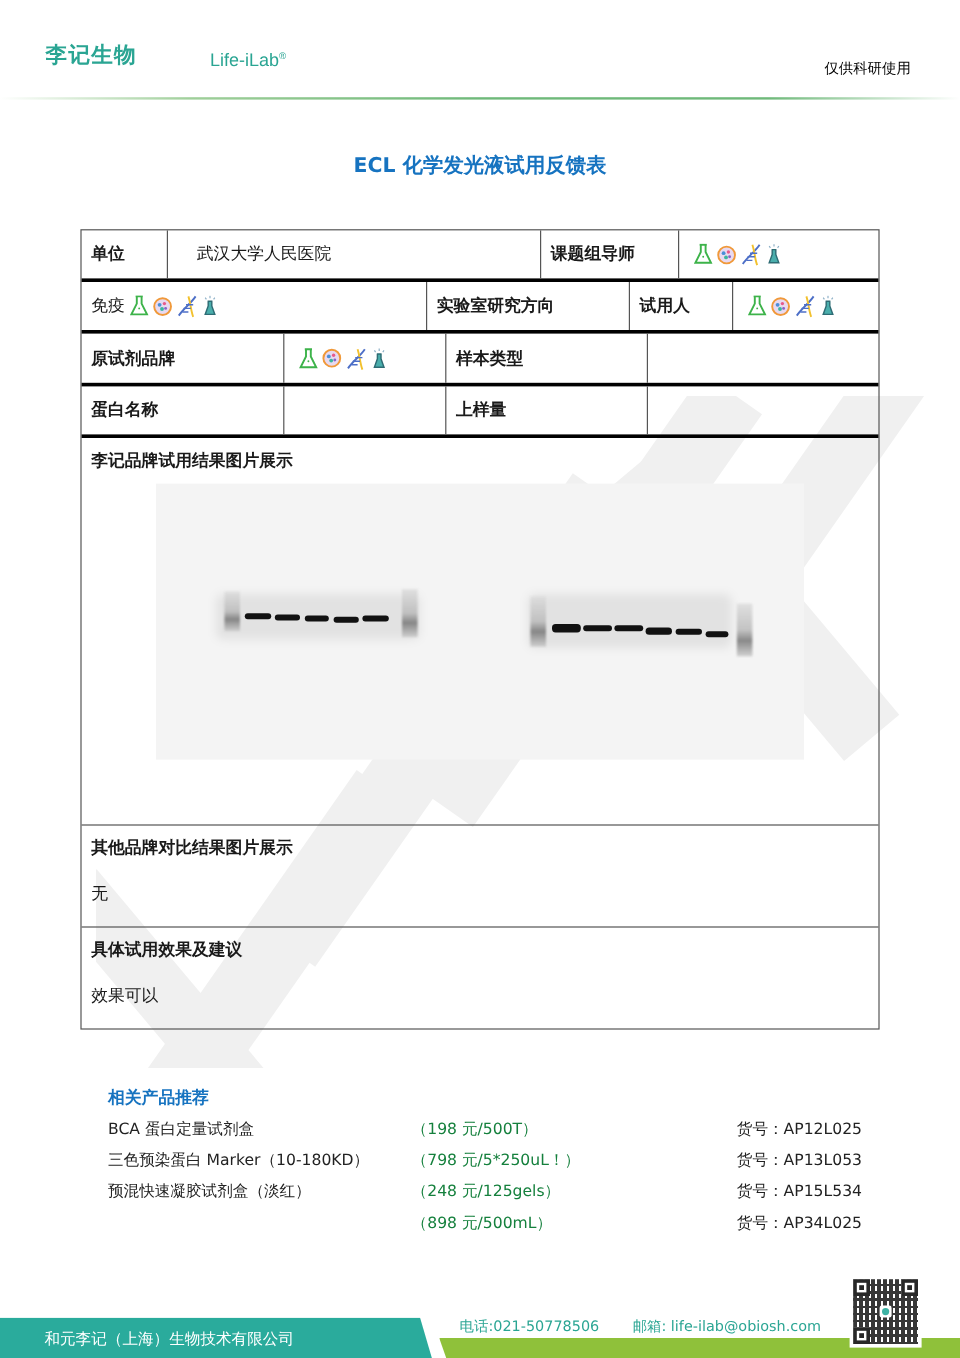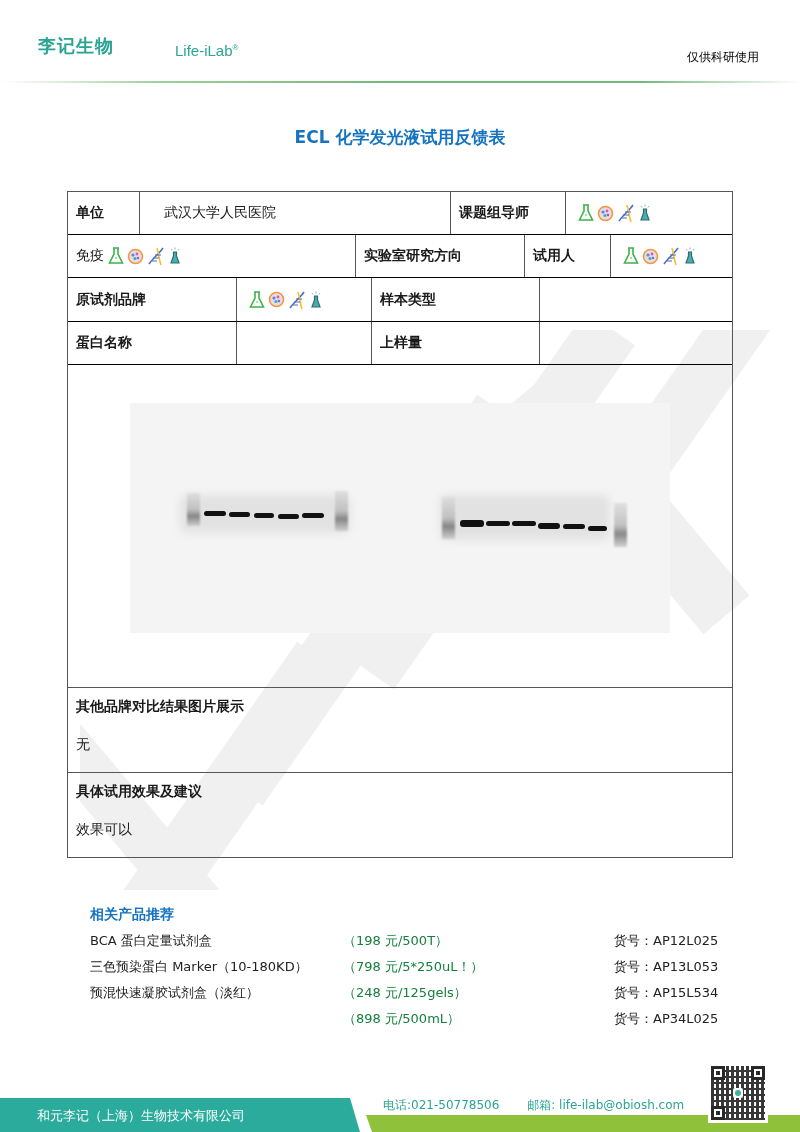--- a/index.html
+++ b/index.html
@@ -16,21 +16,21 @@
     background: linear-gradient(to right, #ffffff 0%, #9fcf9a 20%, #6fb97a 50%, #6fb97a 80%, #ffffff 100%); }
 
   .title { position: absolute; left: 0; top: 126px; width: 800px; text-align: center; font-size: 17px; font-weight: bold; color: #1673c0; }
 
   
   .watermark { position: absolute; left: 80px; top: 330px; width: 700px; height: 560px; pointer-events: none; overflow: hidden; z-index: 0; }
   .wm-shape { position: absolute; background: #f0f0f0; }
 
   
   .form { position: absolute; left: 67px; top: 191px; width: 666px; z-index: 1; border: 1px solid #555; }
-  .row { display: flex; border-bottom: 1px solid #000000; height: 44px; }
+  .row { display: flex; border-bottom: 3px solid #000000; height: 44px; }
   .row:last-child { border-bottom: none; }
   .cell { border-right: 1px solid #555; display: flex; align-items: center; padding-left: 8px; font-size: 14px; }
   .cell:last-child { border-right: none; }
   .cell.label { font-weight: bold; }
   .block { border-bottom: 1px solid #555; position: relative; }
   .block:last-child { border-bottom: none; }
   .block-title { font-weight: bold; font-size: 14px; padding: 10px 0 0 8px; }
   .block-text { font-size: 14px; padding: 20px 0 0 8px; }
 
   .icons { display: inline-flex; align-items: center; gap: 3px; margin-left: 4px; }
@@ -203,20 +203,21 @@
     <div class="cell" style="flex:1;"></div>
   </div>
   <div class="row" style="height:43px;">
     <div class="cell label" style="width:169px;">蛋白名称</div>
     <div class="cell" style="width:135px;"></div>
     <div class="cell label" style="width:168px;">上样量</div>
     <div class="cell" style="flex:1;"></div>
   </div>
 
   <div class="block" style="height:323px;">
+    <div class="block-title">李记品牌试用结果图片展示</div>
     <div class="blot">
       <div class="smear" style="left:50px; top:92px; width:170px; height:38px;"></div>
       <div class="smear" style="left:310px; top:92px; width:170px; height:45px;"></div>
       <div class="marker" style="left:57px; top:90px; height:33px;"></div>
       <div class="lane" style="left:74px; top:108px; width:22px;"></div>
       <div class="lane" style="left:99px; top:109px; width:21px;"></div>
       <div class="lane" style="left:124px; top:110px; width:20px;"></div>
       <div class="lane" style="left:148px; top:111px; width:21px;"></div>
       <div class="lane" style="left:172px; top:110px; width:22px;"></div>
       <div class="marker" style="left:205px; top:88px; height:40px;"></div>

